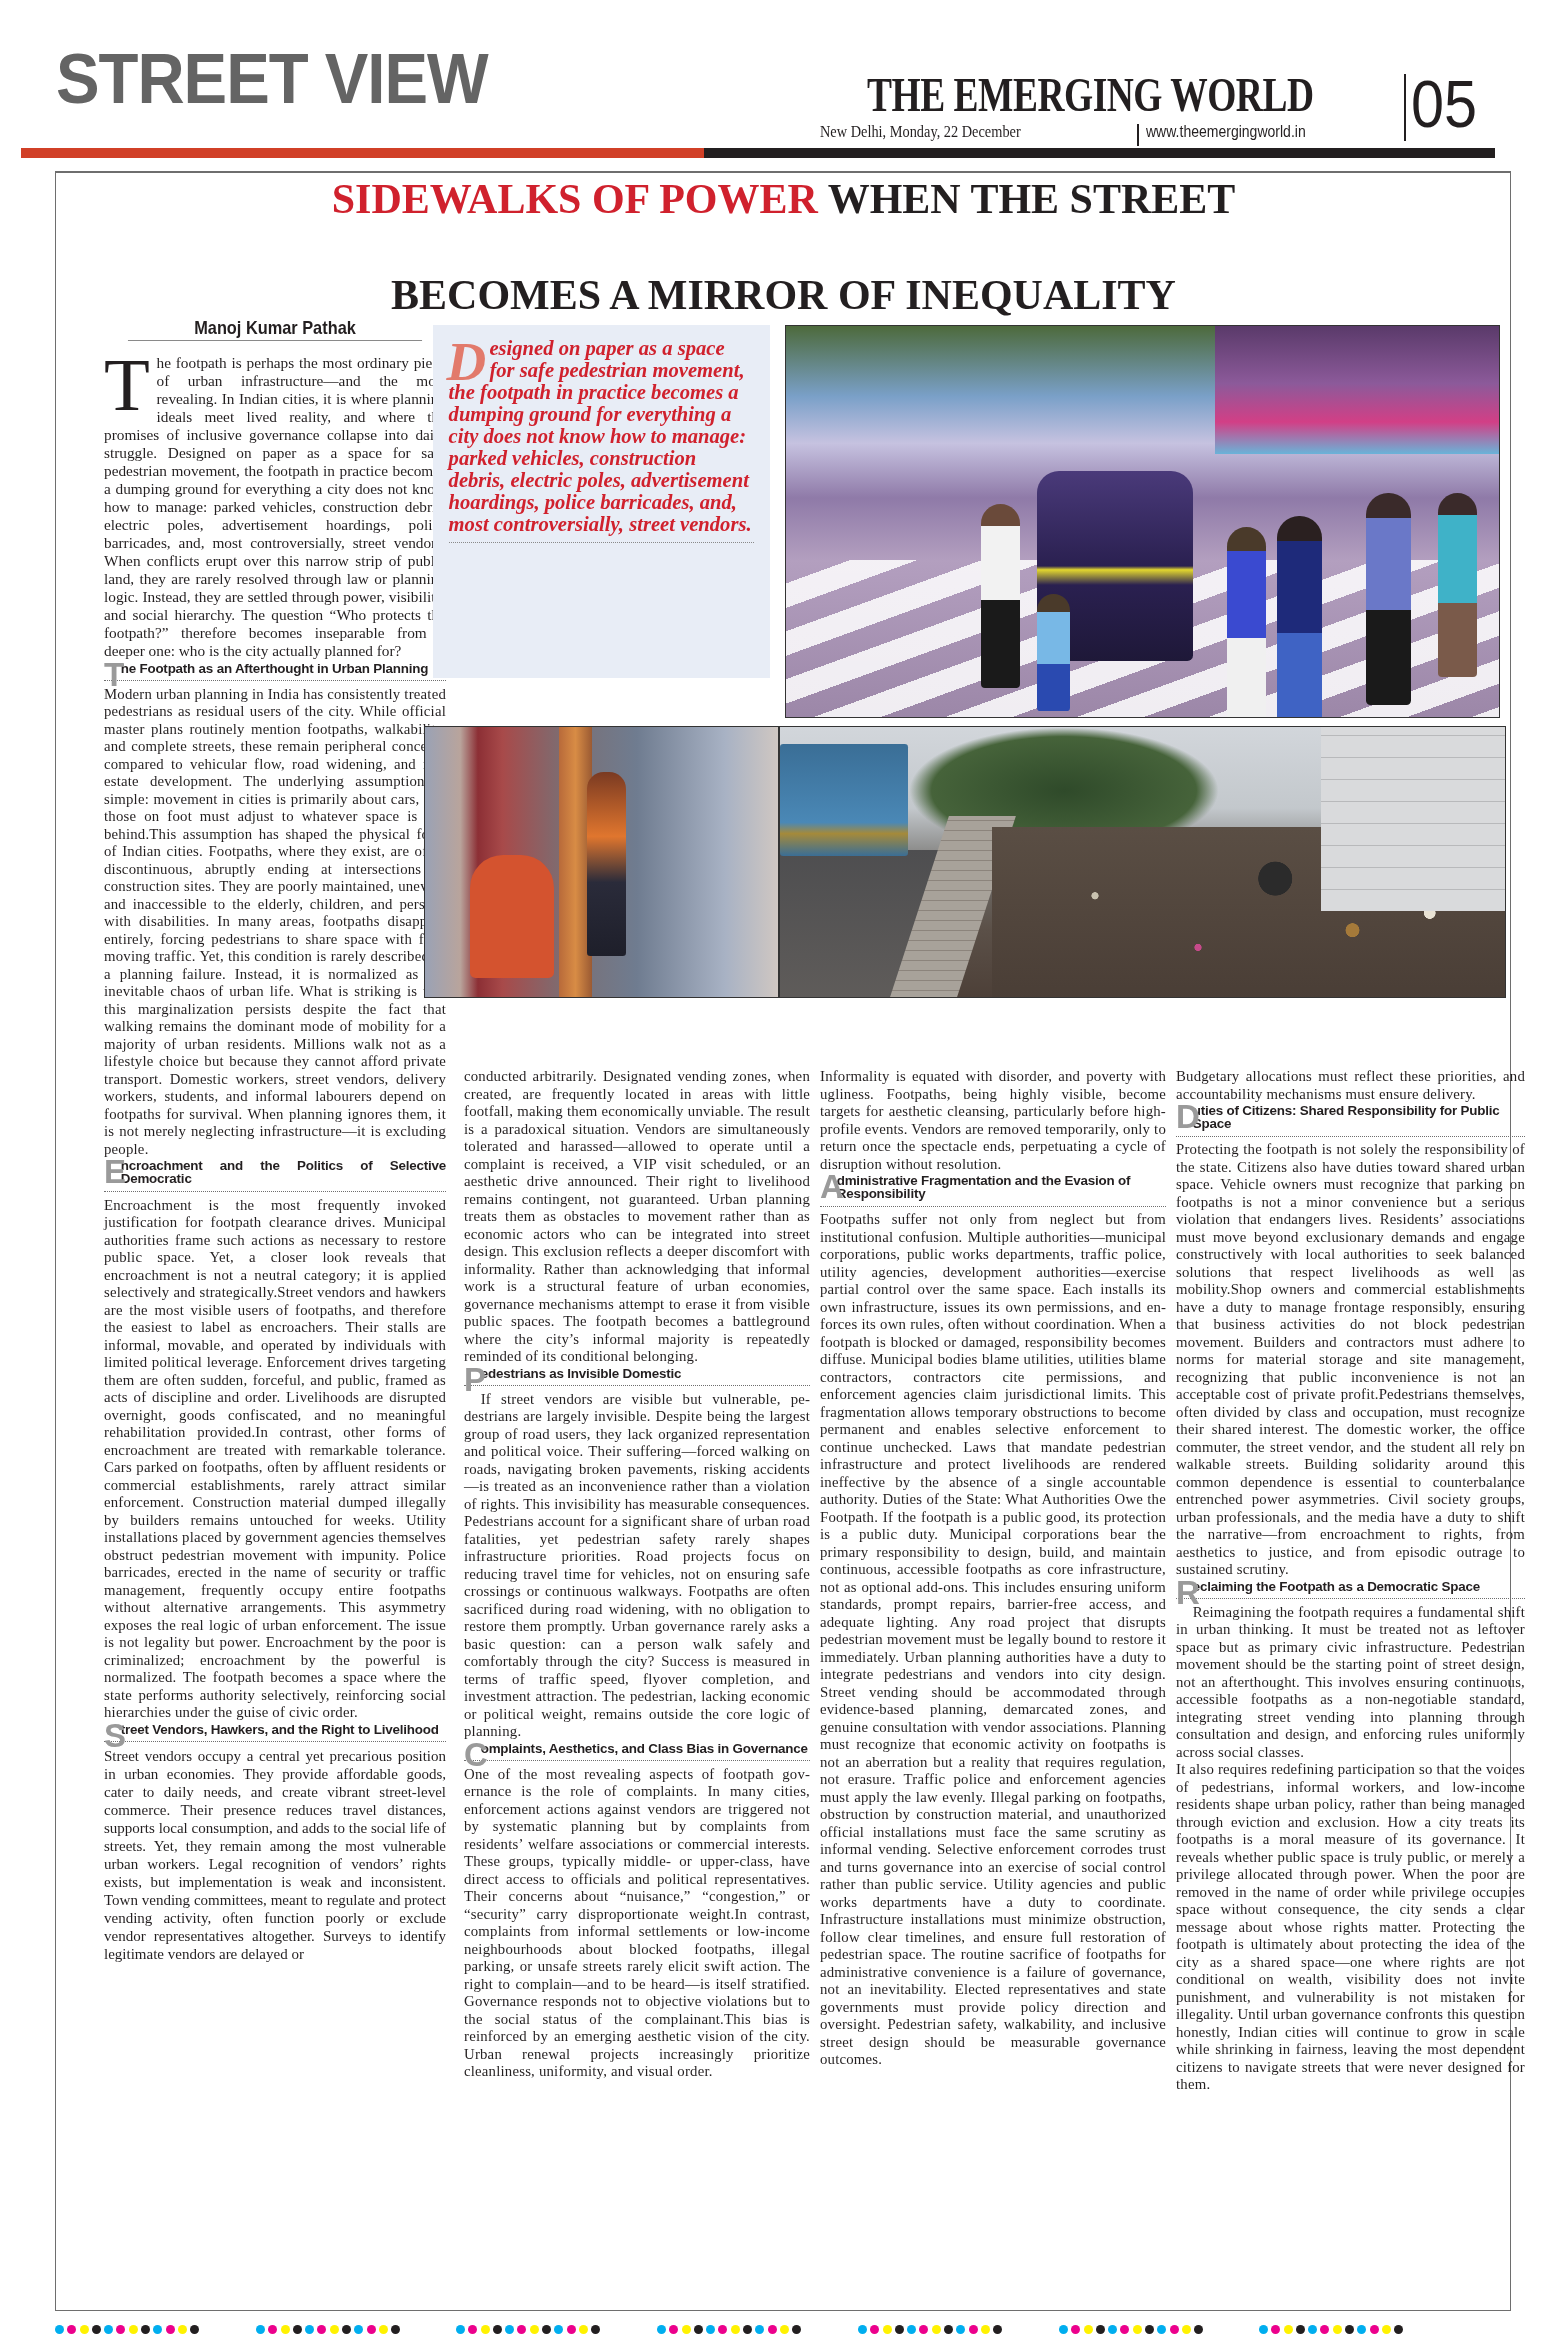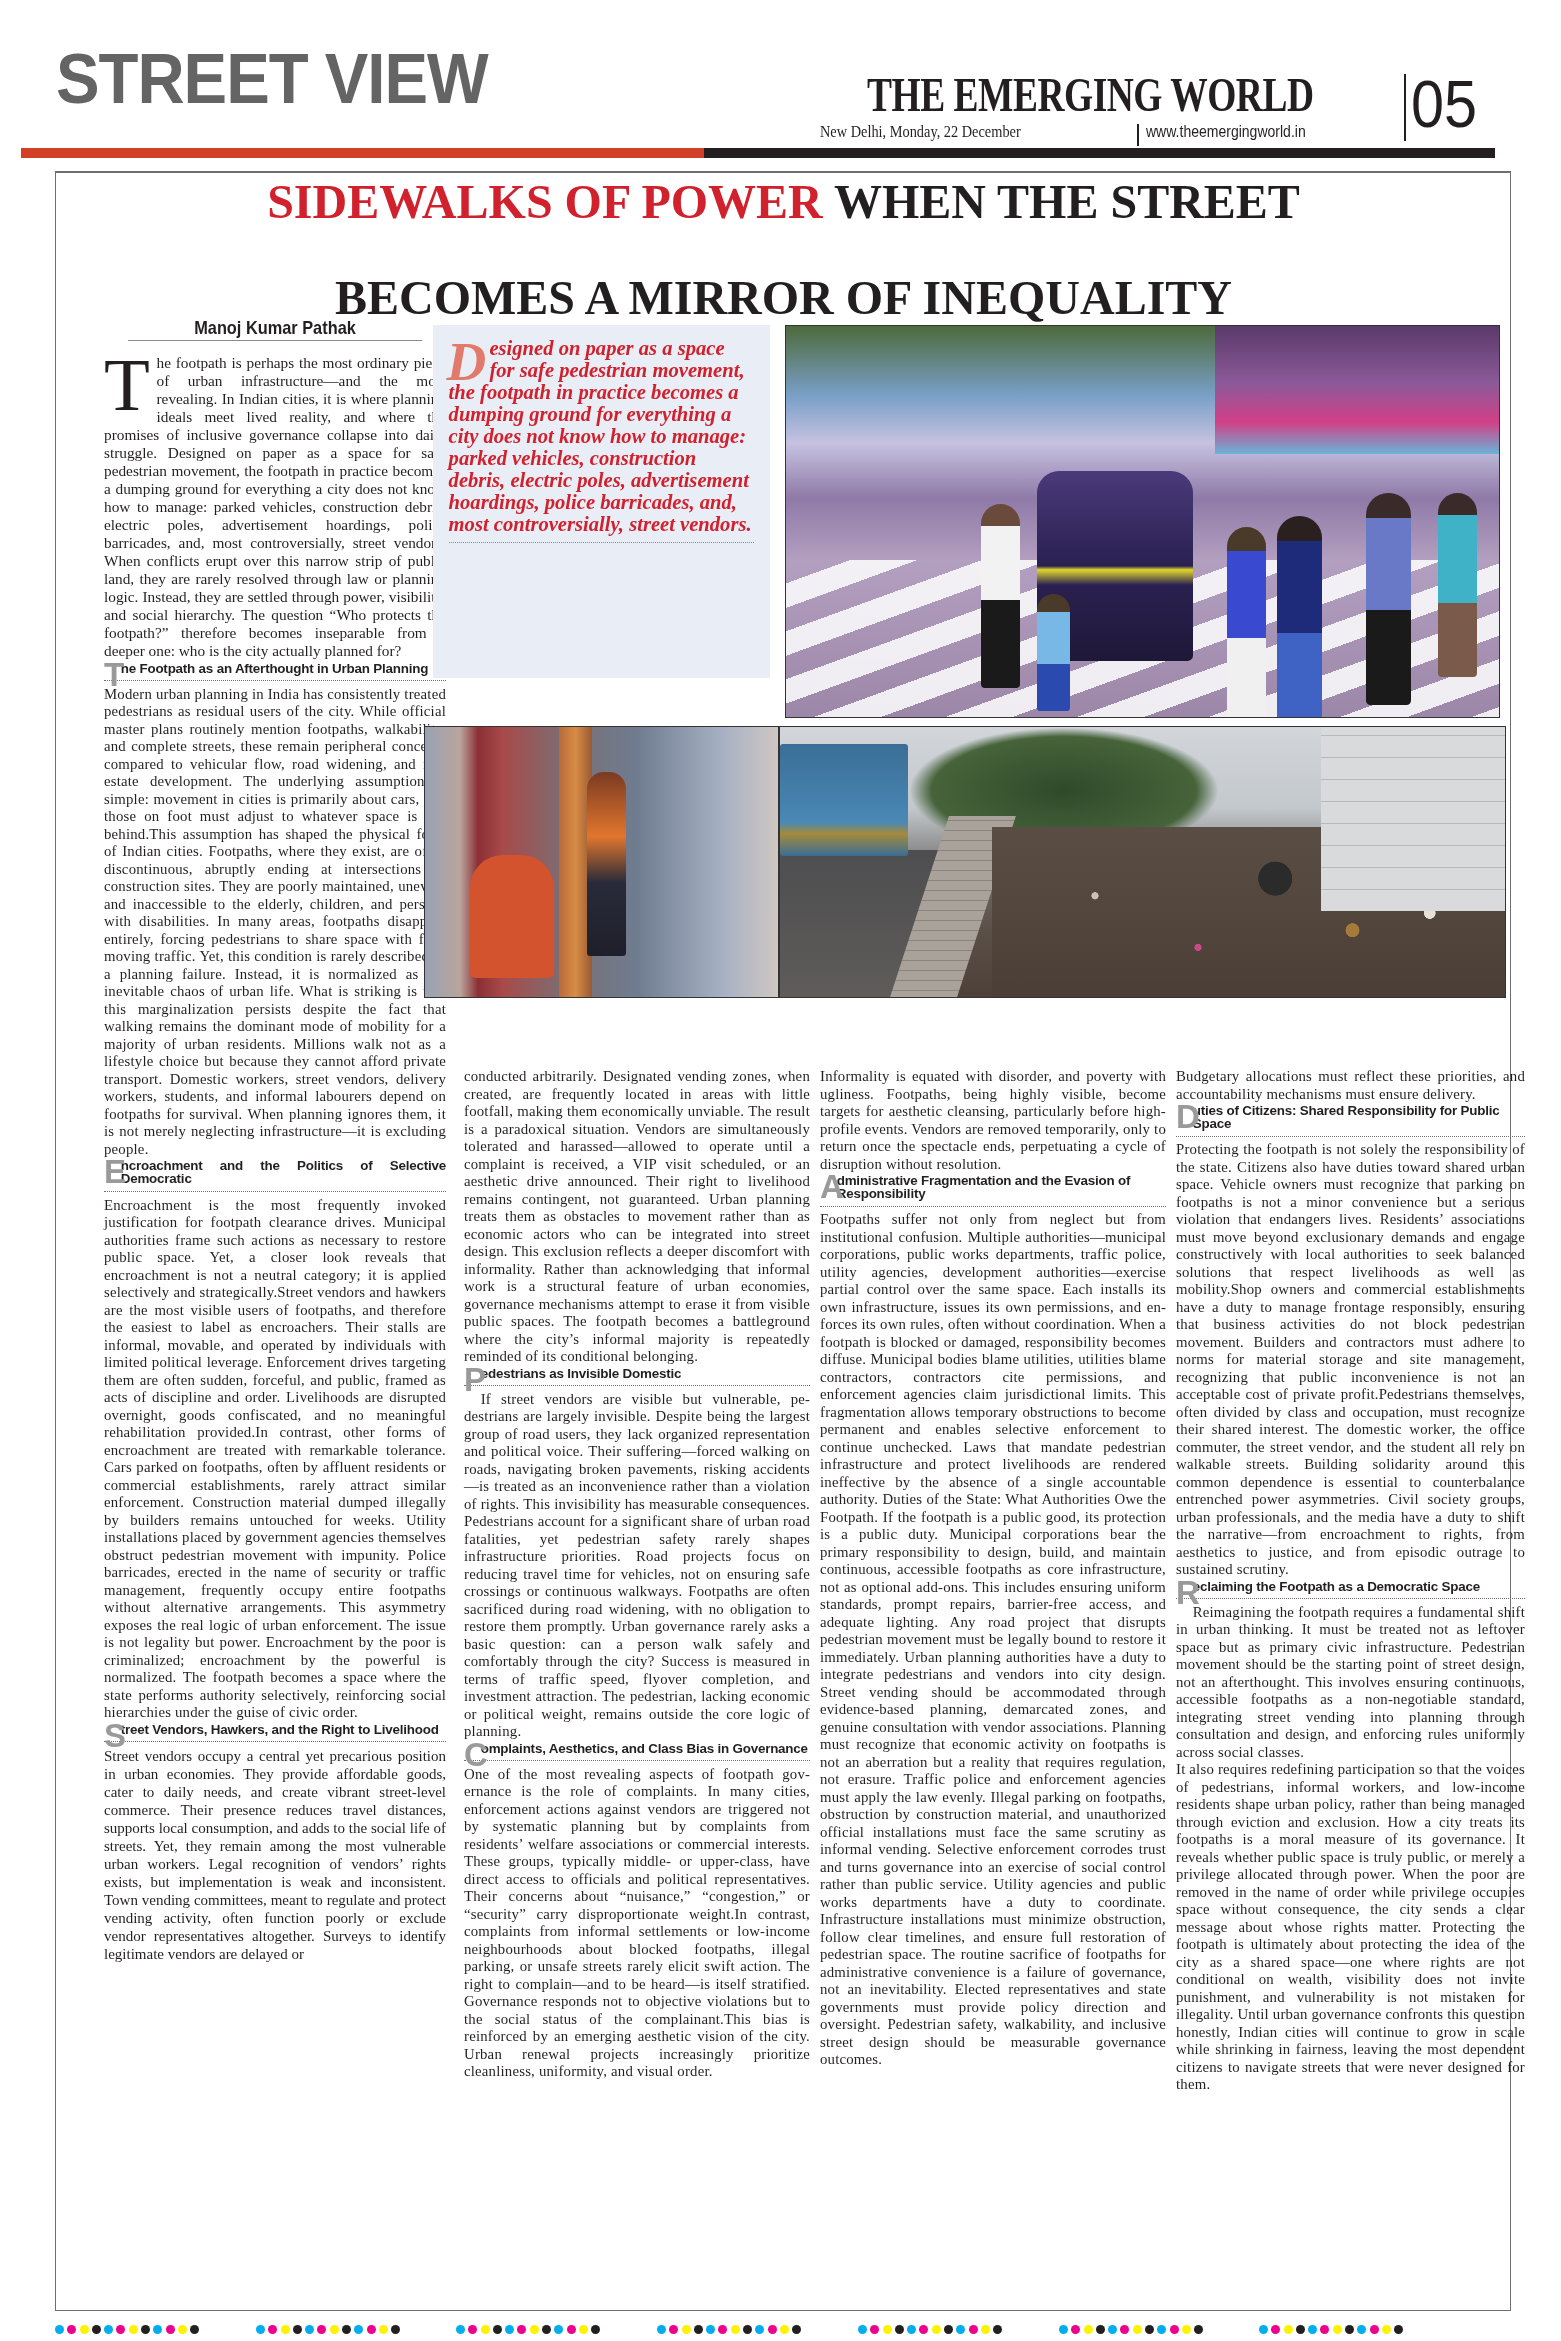--- a/index.html
+++ b/index.html
@@ -36,21 +36,21 @@
     left: 1411px; top: 71px; font-family: "Liberation Sans", "DejaVu Sans", sans-serif; font-size: 66px; font-weight: 400;
     line-height: 1; color: #231f20; transform: scaleX(0.9); transform-origin: left top;
   }
 
   
   .frame { left: 55px; top: 171px; width: 1456px; height: 2140px; border: 1.7px solid #6e6e6e; border-top-width: 2.2px; }
 
   
   .headline {
     left: 56px; width: 1455px; text-align: center; font-family: "Liberation Serif", "DejaVu Serif", serif; font-weight: 700;
-    font-size: 48px; line-height: 1; white-space: nowrap;
+    font-size: 42px; line-height: 1; white-space: nowrap;
   }
   .headline.l1 { top: 178px; }
   .headline.l2 { top: 252px; margin-top: 22px; }
   .headline .red { color: #d0212d; }
   .headline .blk { color: #231f20; }
 
   
   .col { position: absolute; font-size: 14.8px; line-height: 17.6px; text-align: justify; hyphens: manual; margin-left: 32px; }
   .col p { margin: 0; }
   .col1 { left: 72px; top: 318px; width: 342px; }

